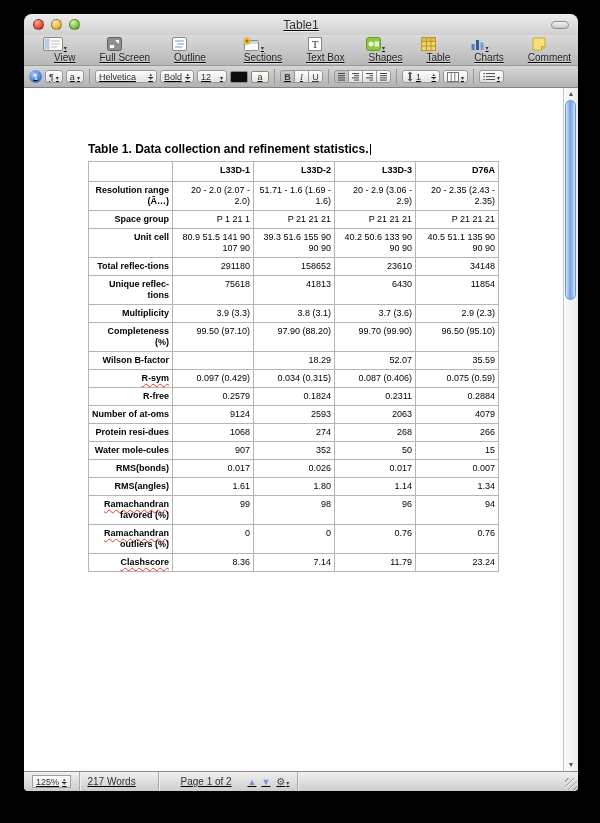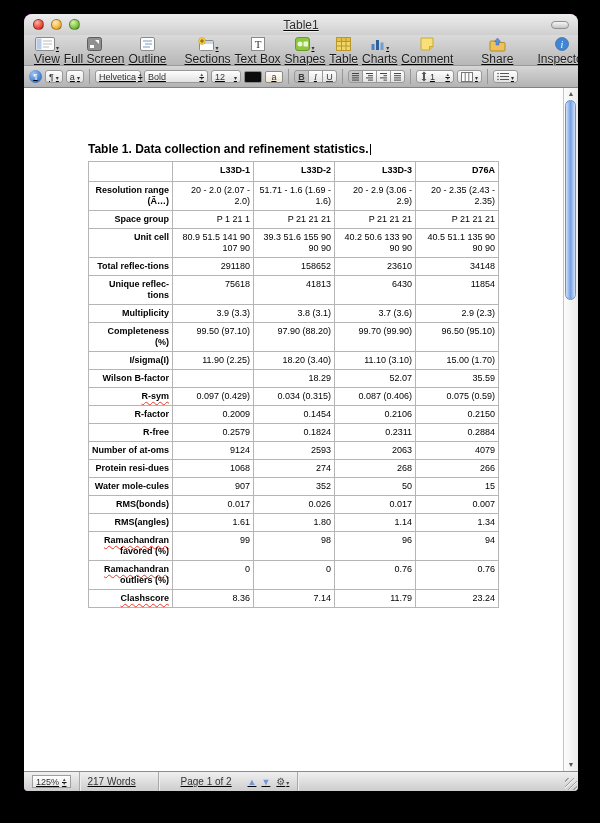--- a/index.html
+++ b/index.html
@@ -17,21 +17,21 @@
   .light.yellow{background:radial-gradient(circle at 35% 28%,#ffeebc,#f5b73e 60%,#bb8312);}
   .light.green{background:radial-gradient(circle at 35% 28%,#d8f4ad,#7ec440 60%,#4c8f1f);}
   .wtitle{font-size:12px;color:#2e2e2e;text-shadow:0 1px 0 rgba(255,255,255,.65);}
   .pill{position:absolute;right:9px;top:7px;width:18px;height:8px;border-radius:4px;
         background:linear-gradient(#f6f6f6,#c6c6c6);border:1px solid #8f8f8f;box-sizing:border-box;}
   
   .toolbar{height:29px;flex:0 0 29px;background:linear-gradient(#dadada,#b7b7b7);
            display:flex;align-items:flex-start;padding:1px 0 0 8px;}
   .tb-item{display:flex;flex-direction:column;align-items:center;margin:0 2px;cursor:default;}
   .tb-ico{height:16px;display:flex;align-items:center;gap:1px;}
-  .tb-label{font-size:12px;color:#1c1c1c;white-space:nowrap;text-shadow:0 1px 0 rgba(255,255,255,.45);margin-top:0px;}
+  .tb-label{font-size:10px;color:#1c1c1c;white-space:nowrap;text-shadow:0 1px 0 rgba(255,255,255,.45);margin-top:0px;margin-left:20px;}
   .dd{font-size:6px;color:#333;align-self:flex-end;margin-bottom:1px;}
   .colorwheel{width:13px;height:13px;border-radius:50%;border:1px solid #777;box-sizing:border-box;
      background:conic-gradient(#f00,#ff0,#0c0,#0cc,#00f,#f0f,#f00);}
   .fontsA{font-family:"Liberation Serif",serif;font-size:13px;color:#3a3a3a;font-weight:bold;line-height:14px;}
   
   .formatbar{height:21px;flex:0 0 21px;background:linear-gradient(#d6d6d6,#b3b3b3);
              border-top:1px solid #9a9a9a;border-bottom:1px solid #828282;
              display:flex;align-items:center;padding:0 5px;gap:3px;font-size:9px;color:#333;}
   .fb-circle{width:13px;height:13px;border-radius:50%;flex:0 0 13px;
              background:radial-gradient(circle at 35% 30%,#9cc4f4,#3f7cd0 65%,#2a5ca8);
@@ -244,28 +244,28 @@
     <span class="fb-circle">¶</span>
     <span class="fb-btn">
       <span>¶</span>
       <span class="dd">▾</span>
     </span>
     <span class="fb-btn">
       <span>a</span>
       <span class="dd">▾</span>
     </span>
     <span class="fb-div"></span>
-    <span class="fb-btn" style="width:46px;">
+    <span class="fb-btn" style="width:62px;">
       <span>Helvetica</span>
       <span class="stp">
           <span>▲</span>
           <span>▼</span>
         </span>
     </span>
-    <span class="fb-btn" style="width:64px;">
+    <span class="fb-btn" style="width:34px;">
       <span>Bold</span>
       <span class="stp">
           <span>▲</span>
           <span>▼</span>
         </span>
     </span>
     <span class="fb-btn" style="width:30px;">
       <span>12</span>
       <span class="dd" style="margin-left:auto;">▾</span>
     </span>
@@ -397,46 +397,32 @@
               <td>2.9 (2.3)</td>
             </tr>
             <tr>
               <th>Completeness (%)</th>
               <td>99.50 (97.10)</td>
               <td>97.90 (88.20)</td>
               <td>99.70 (99.90)</td>
               <td>96.50 (95.10)</td>
             </tr>
             <tr>
-              <th>I/sigma(I)</th>
-              <td>11.90 (2.25)</td>
-              <td>18.20 (3.40)</td>
-              <td>11.10 (3.10)</td>
-              <td>15.00 (1.70)</td>
-            </tr>
-            <tr>
               <th>Wilson B-factor</th>
               <td></td>
               <td>18.29</td>
               <td>52.07</td>
               <td>35.59</td>
             </tr>
             <tr>
               <th><span class="wavy">R-sym</span></th>
               <td>0.097 (0.429)</td>
               <td>0.034 (0.315)</td>
               <td>0.087 (0.406)</td>
               <td>0.075 (0.59)</td>
-            </tr>
-            <tr>
-              <th>R-factor</th>
-              <td>0.2009</td>
-              <td>0.1454</td>
-              <td>0.2106</td>
-              <td>0.2150</td>
             </tr>
             <tr>
               <th>R-free</th>
               <td>0.2579</td>
               <td>0.1824</td>
               <td>0.2311</td>
               <td>0.2884</td>
             </tr>
             <tr>
               <th>Number of at-oms</th>

